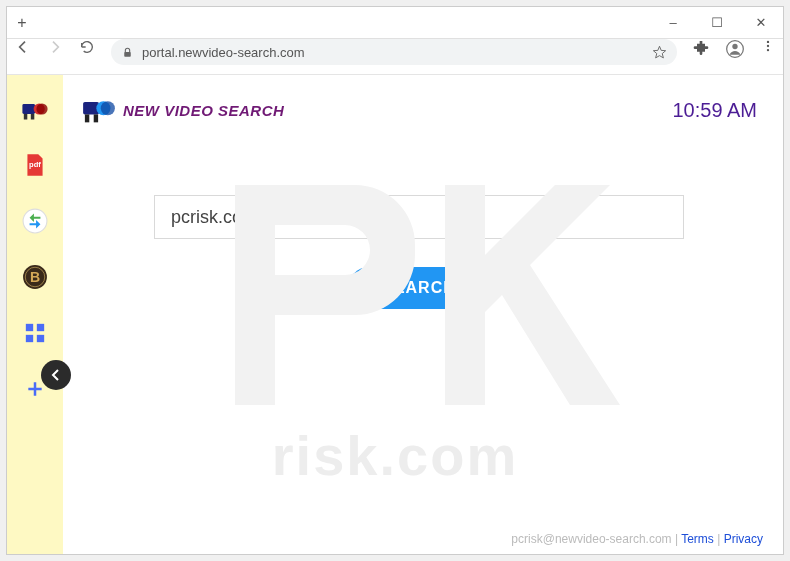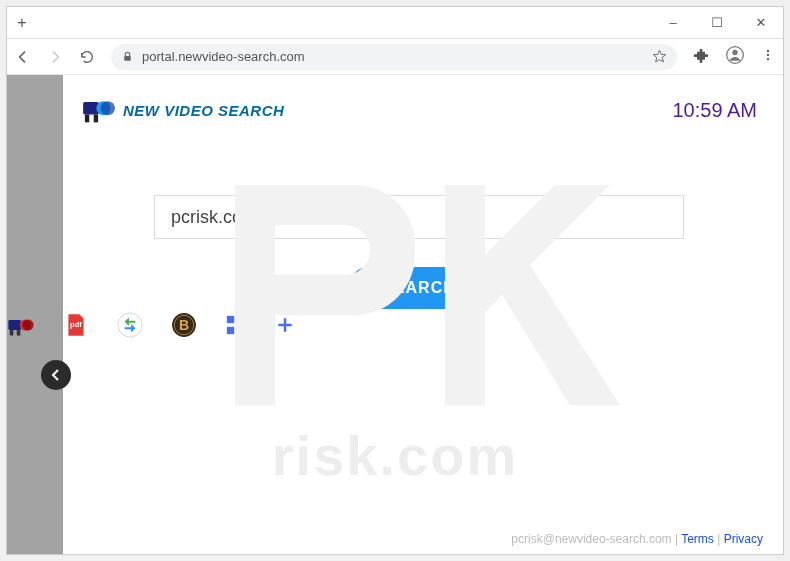--- a/index.html
+++ b/index.html
@@ -10,36 +10,36 @@
 .titlebar { height: 32px; background: #fff; display: flex; align-items: stretch; border-bottom: 1px solid #e0e0e0; }
 .tab { display: flex; align-items: center; background: #fff; border-right: 1px solid #ddd; padding: 0 8px; min-width: 200px; border-top-left-radius: 6px; font-size: 12px; color: #444; }
 .tab-favicon { width: 14px; height: 14px; margin-right: 6px; }
 .tab-title { flex: 1; white-space: nowrap; overflow: hidden; }
 .tab-close { margin-left: 6px; color: #777; cursor: pointer; }
 .newtab { width: 30px; display: flex; align-items: center; justify-content: center; color: #555; cursor: pointer; }
 .titlespacer { flex: 1; }
 .wbuttons { display: flex; }
 .wbtn { width: 44px; display: flex; align-items: center; justify-content: center; color: #555; cursor: pointer; font-size: 13px; }
 
-.toolbar { height: 36px; display: flex; align-items: center; padding: 0 8px; gap: 16px; border-bottom: 1px solid #e5e5e5; }
+.toolbar { height: 36px; display: flex; align-items: flex-start; padding: 0 8px; gap: 16px; border-bottom: 1px solid #e5e5e5; }
 .navbtn { color: #888; cursor: pointer; display: flex; }
 .navbtn.fwd { color: #ccc; }
 .omnibox { flex: 1; height: 26px; background: #f1f3f4; border-radius: 13px; display: flex; align-items: center; padding: 0 10px; gap: 8px; font-size: 13px; color: #555; }
 .omnibox .star { margin-left: auto; color: #666; }
 .ticon { color: #555; cursor: pointer; }
 
 .content { flex: 1; position: relative; display: flex; background: #fff; }
 
-.sidebar { width: 56px; background: #a3a3a3; display: flex; flex-direction: row; align-items: center; padding-top: 20px; gap: 28px; }
+.sidebar { width: 56px; background: #fef9c3; display: flex; flex-direction: column; align-items: center; padding-top: 20px; gap: 28px; }
 .sbitem { width: 28px; height: 28px; display: flex; align-items: center; justify-content: center; cursor: pointer; }
 
 .main { flex: 1; position: relative; padding: 20px 26px 0 18px; }
 .header { display: flex; align-items: center; justify-content: space-between; }
 .logo { display: flex; align-items: center; gap: 6px; }
-.logo-text { font-weight: 800; font-size: 15px; font-style: italic; color: #0369a1; letter-spacing: 0.5px; }
+.logo-text { font-weight: 800; font-size: 15px; font-style: italic; color: #701a75; letter-spacing: 0.5px; }
 .clock { color: #4c1d95; font-size: 20px; }
 
 .searchbox { margin: 70px auto 0; width: 530px; }
 .sinput { width: 100%; height: 44px; border: 1px solid #d9d9d9; padding: 0 16px; font-size: 18px; color: #444; outline: none; }
 .sbtn { display: block; margin: 28px auto 0; background: #2196f3; color: #fff; border: none; border-radius: 24px; padding: 12px 34px; font-size: 16px; font-weight: 700; letter-spacing: 1px; cursor: pointer; }
 
 .collapse { position: absolute; left: 34px; top: 285px; width: 30px; height: 30px; background: #2b2b2b; border-radius: 50%; display: flex; align-items: center; justify-content: center; color: #fff; cursor: pointer; }
 
 .footer { position: absolute; right: 20px; bottom: 8px; font-size: 12px; color: #bbb; }
 .footer a { color: #1d4ed8; text-decoration: none; }

